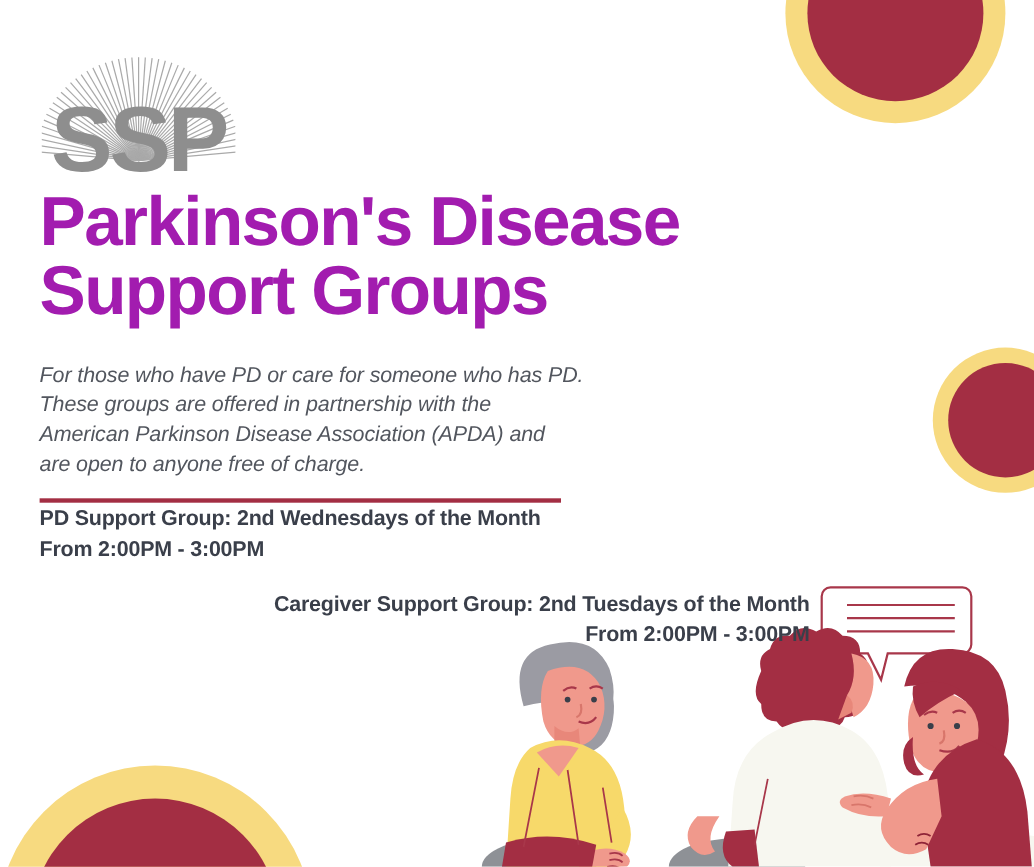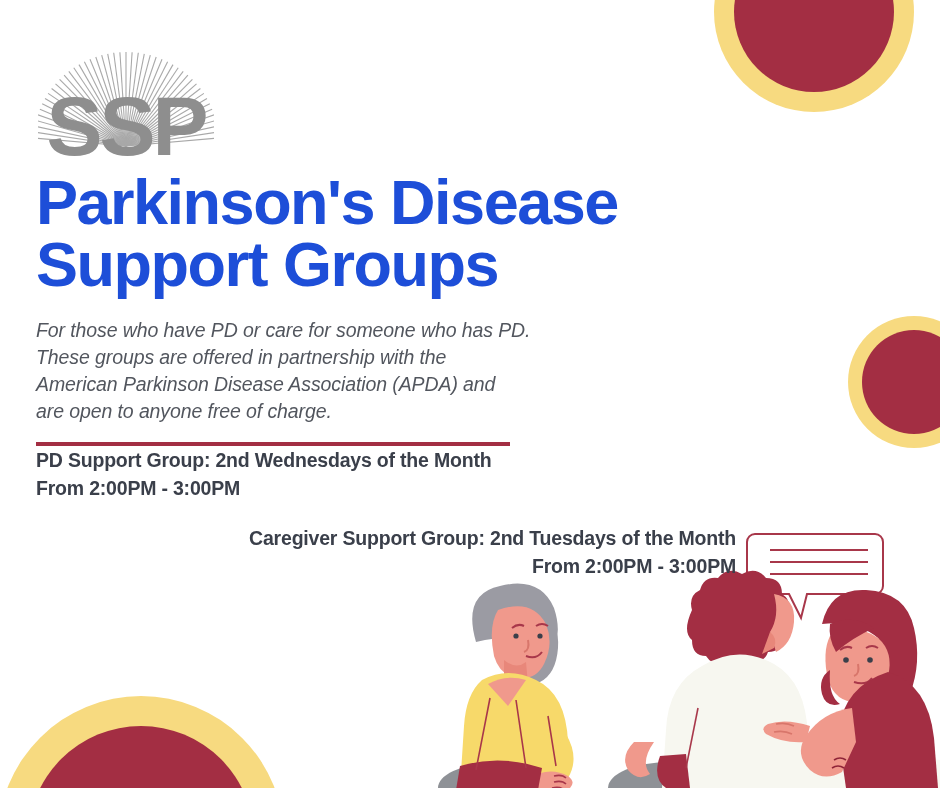--- a/index.html
+++ b/index.html
@@ -27,28 +27,28 @@
   #logo { position:absolute; left:38px; top:38px; width:176px; height:140px; }
   #logo svg { display:block; }
 
   
   #content { position:absolute; left:36px; top:172px; width:700px; z-index:5; }
 
   #page-title {
     font-size:63px;
     line-height:0.98;
     font-weight:bold;
-    color:#1d4ed8;
+    color:#a21caf;
     letter-spacing:-1.5px;
     font-family:"Liberation Sans", sans-serif;
     white-space:pre-line;
   }
 
   #description {
-    margin-top:22px;
+    margin-top:33px;
     font-size:19.5px;
     line-height:1.38;
     font-style:italic;
     color:#52565e;
     letter-spacing:-0.1px;
     white-space:pre-line;
   }
 
   #divider {
     margin-top:17px;

